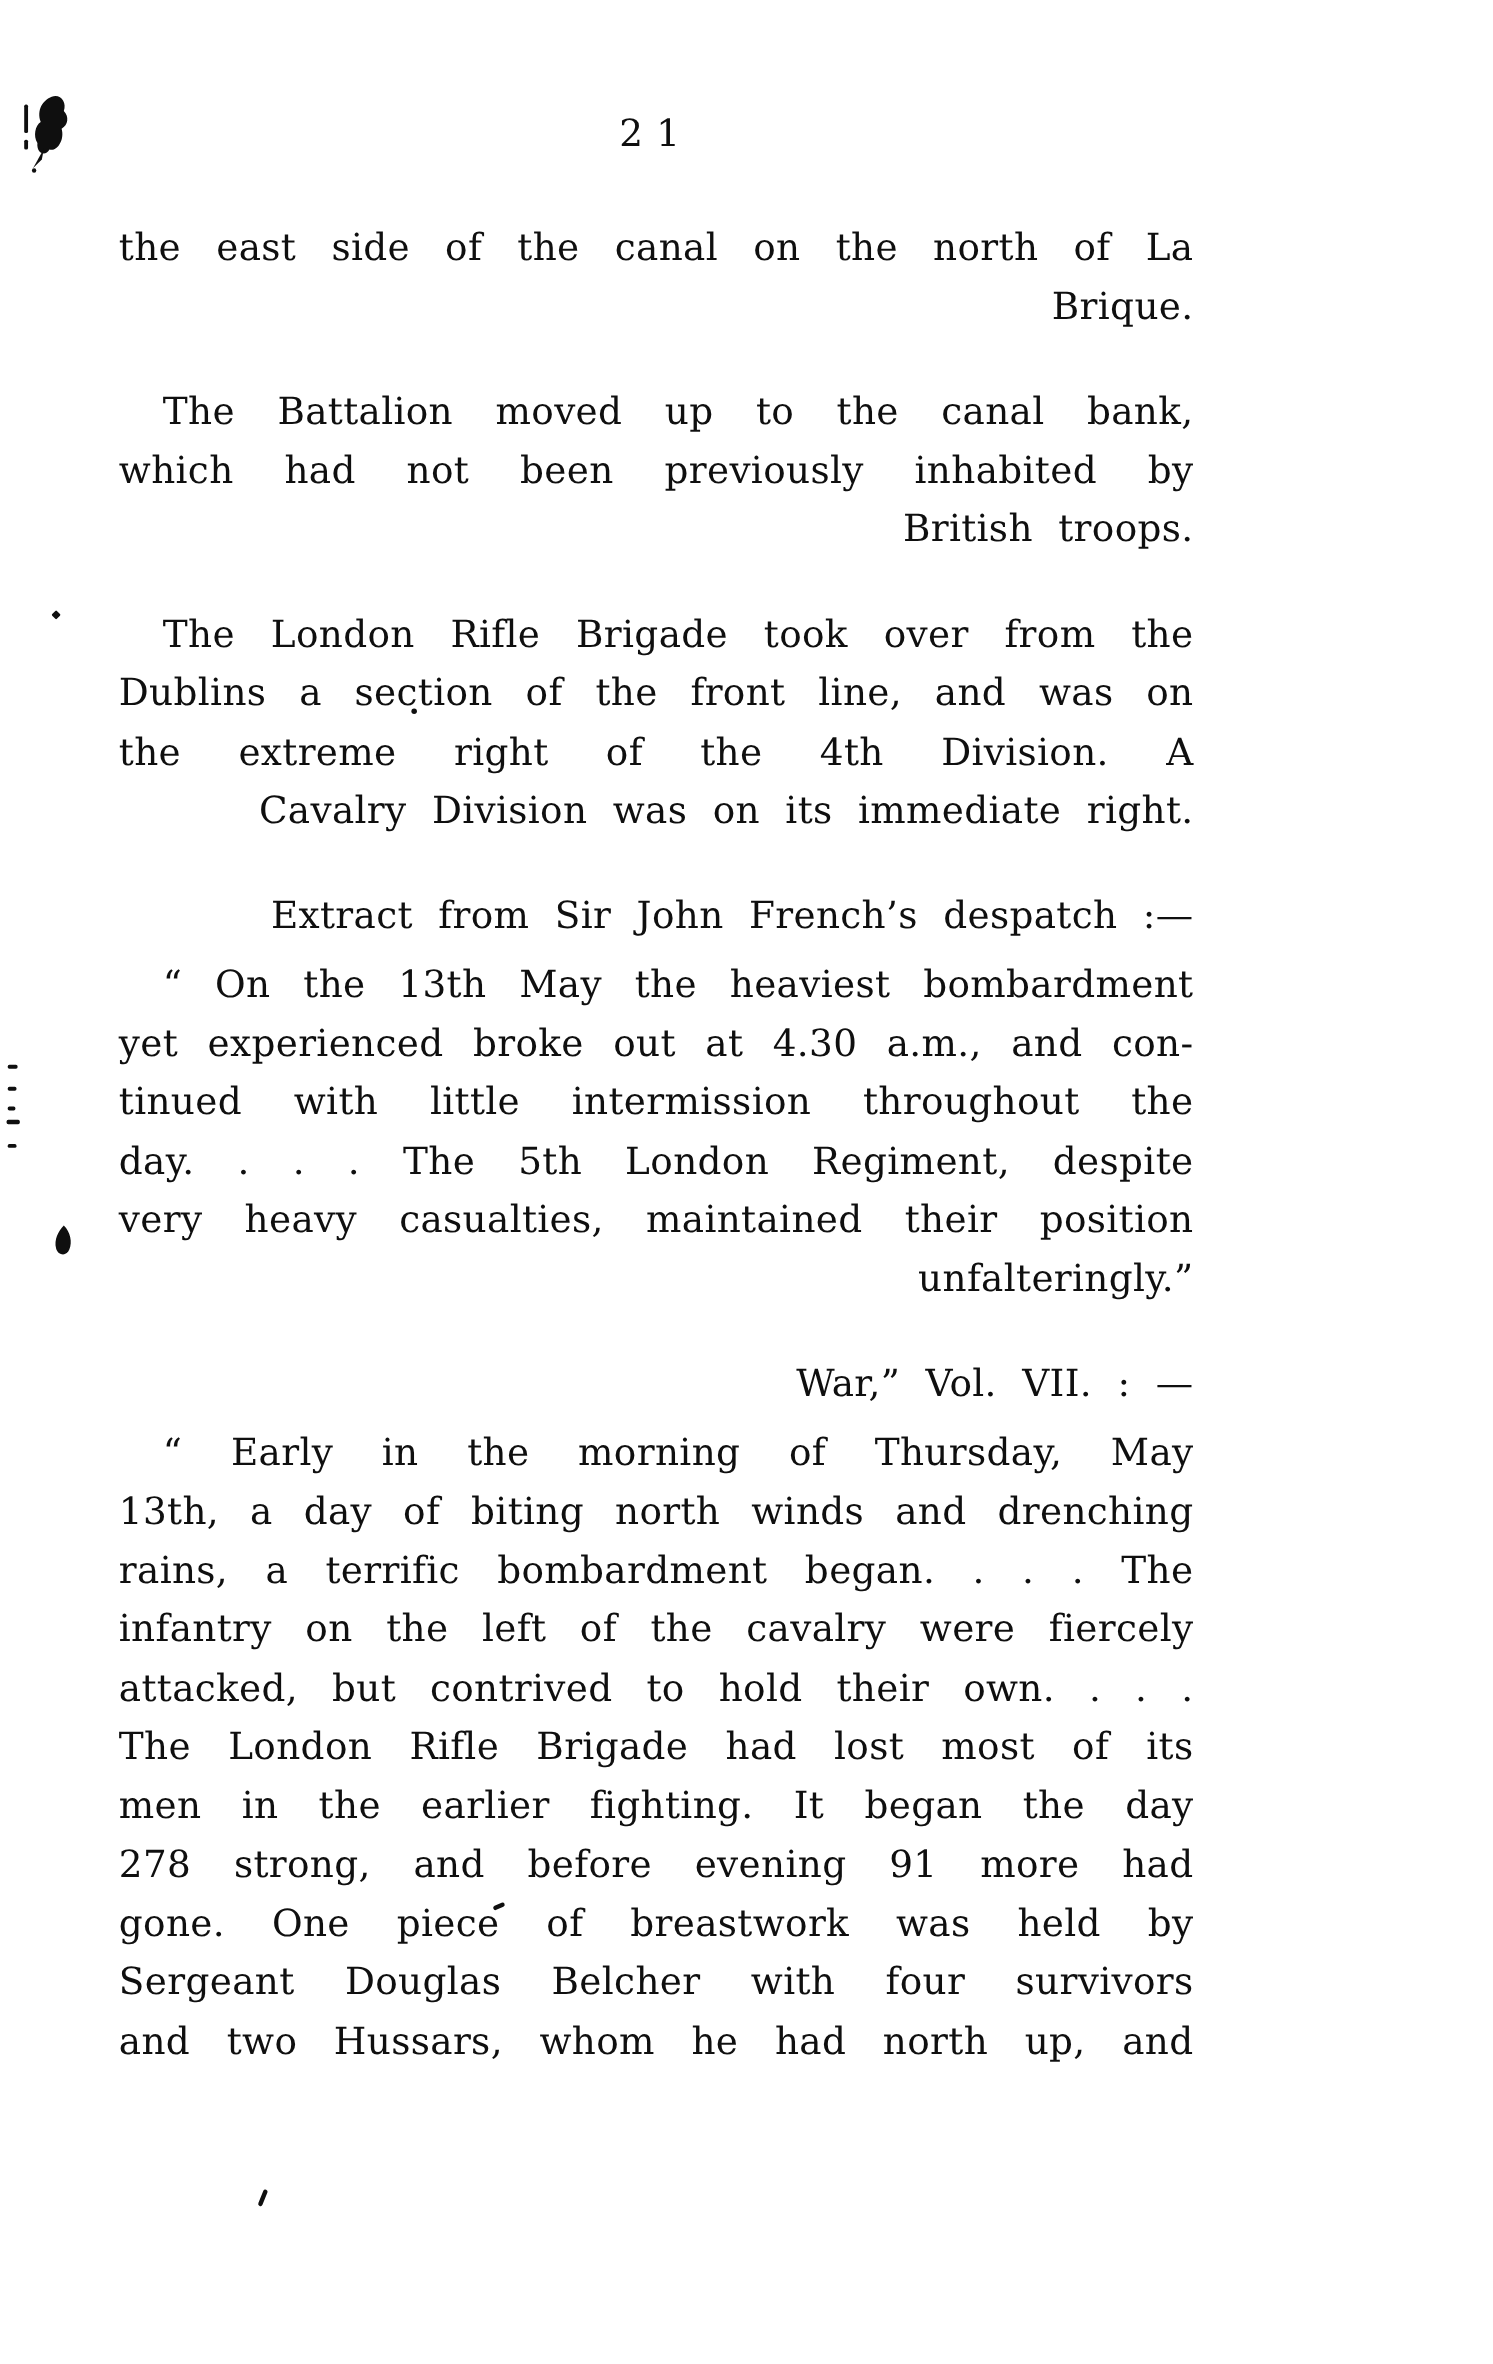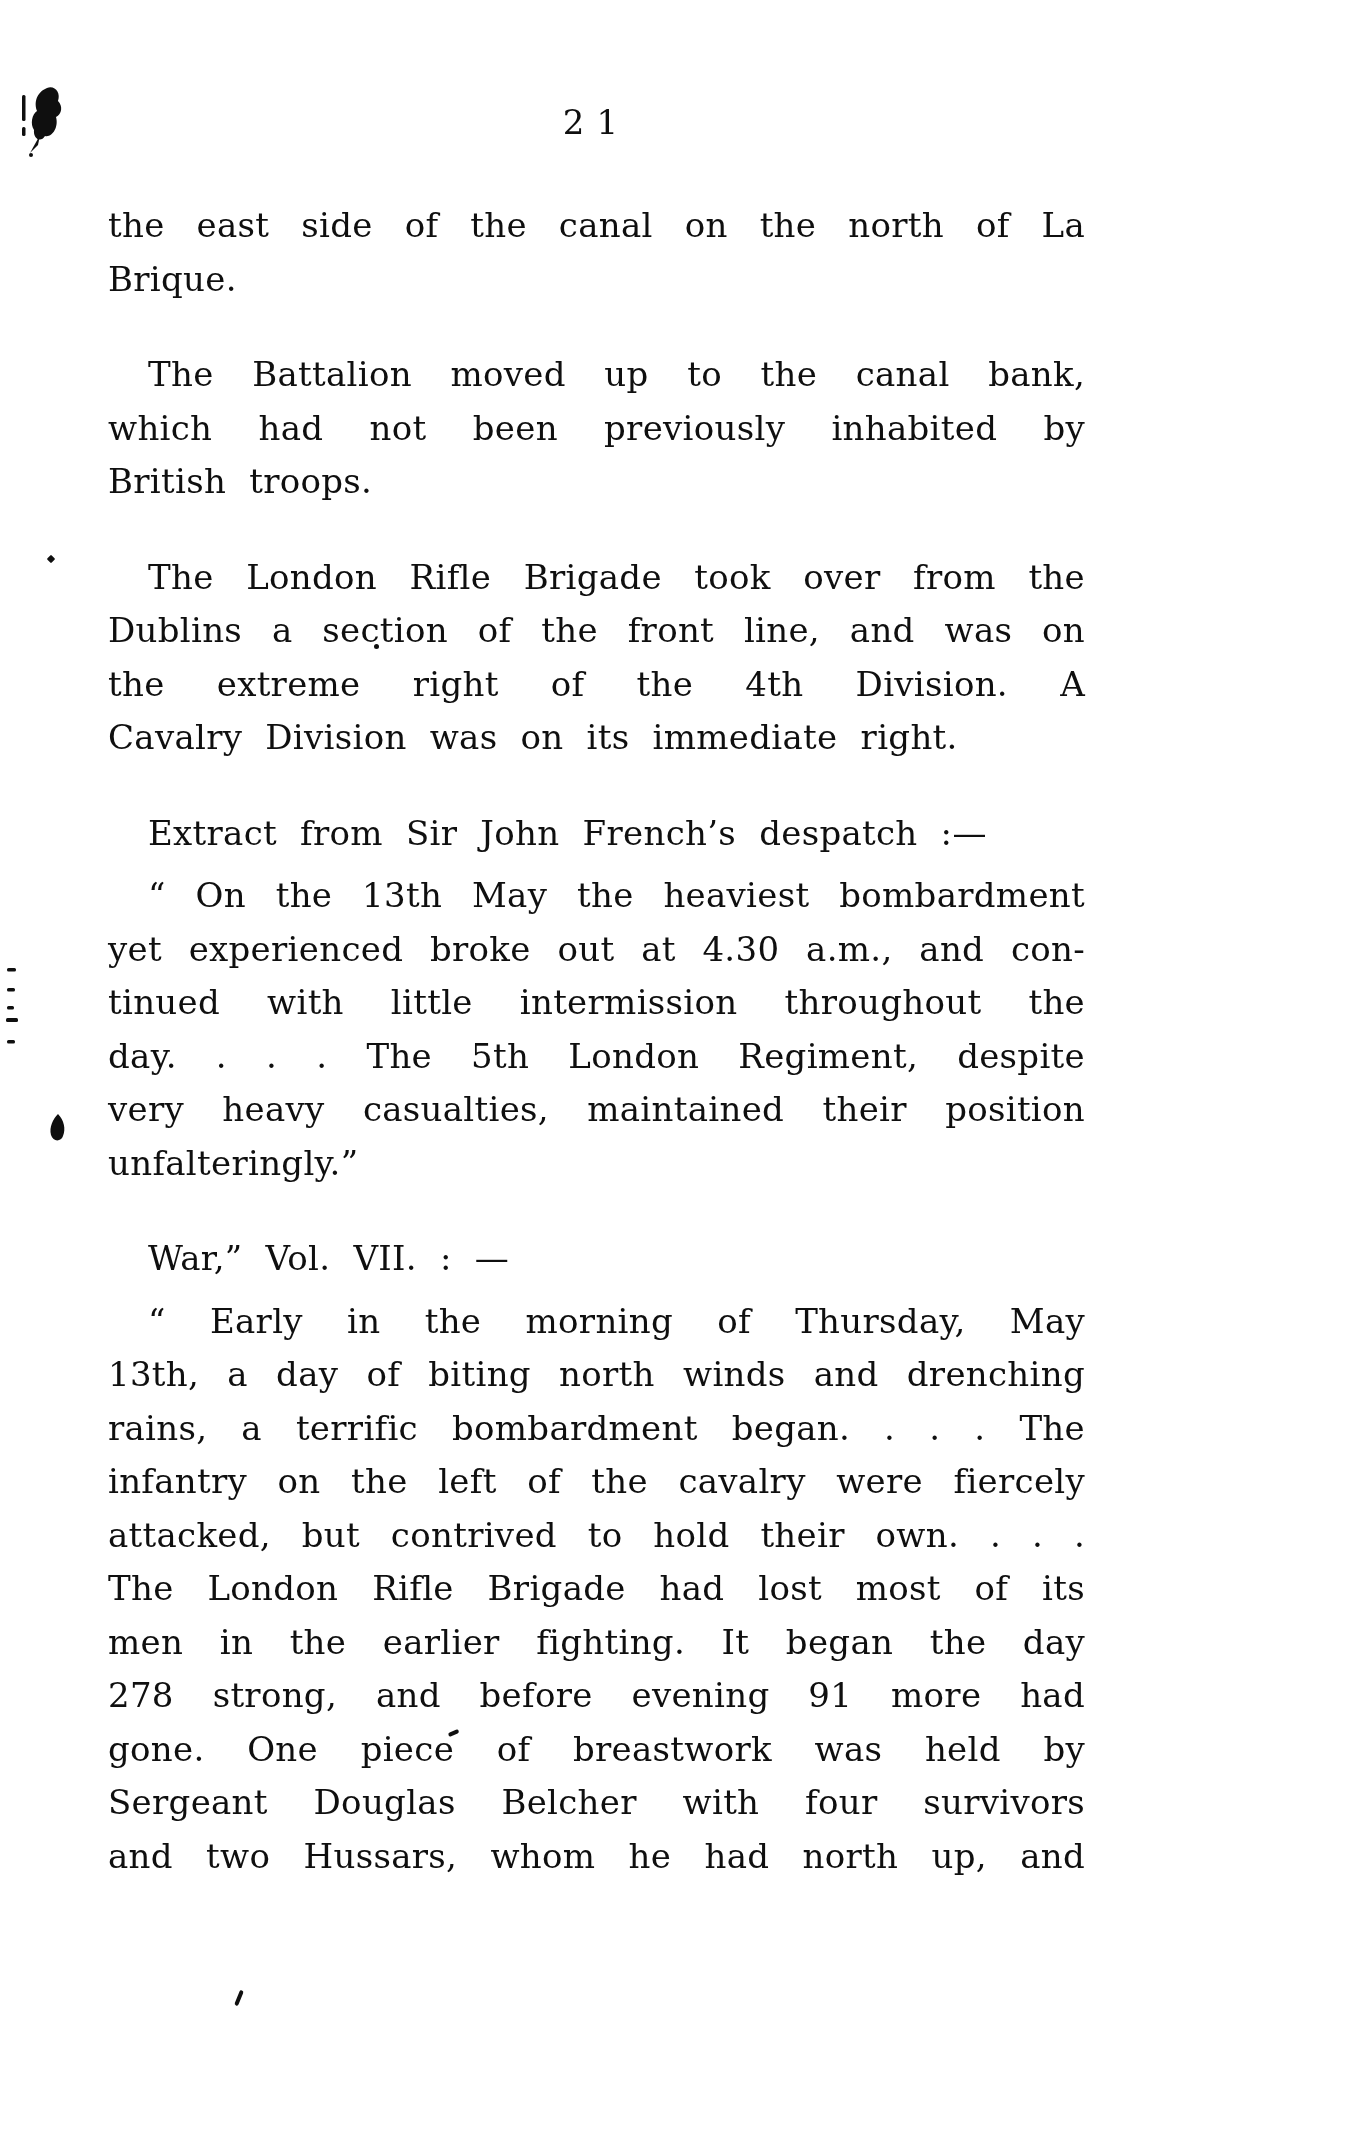--- a/index.html
+++ b/index.html
@@ -39,21 +39,21 @@
     line-height: 53.5px;
     word-spacing: 12px;
     letter-spacing: 0.3px;
   }
 
   .paragraph { position: relative; margin-top: 42px; }
   .paragraph:first-child { margin-top: 0; }
   .paragraph.quote { margin-top: 9px; }
   .paragraph.indent > .line:first-child { text-indent: 40px; }
 
-  .line { width: 100%; text-align: left; white-space: normal; }
+  .line { width: 100%; text-align: right; white-space: normal; }
   .line.just {
     text-align: justify;
     text-align-last: justify;
     -moz-text-align-last: justify;
   }
 
   .margin-note {
     position: absolute;
     left: 1035px;
     top: 11px;

